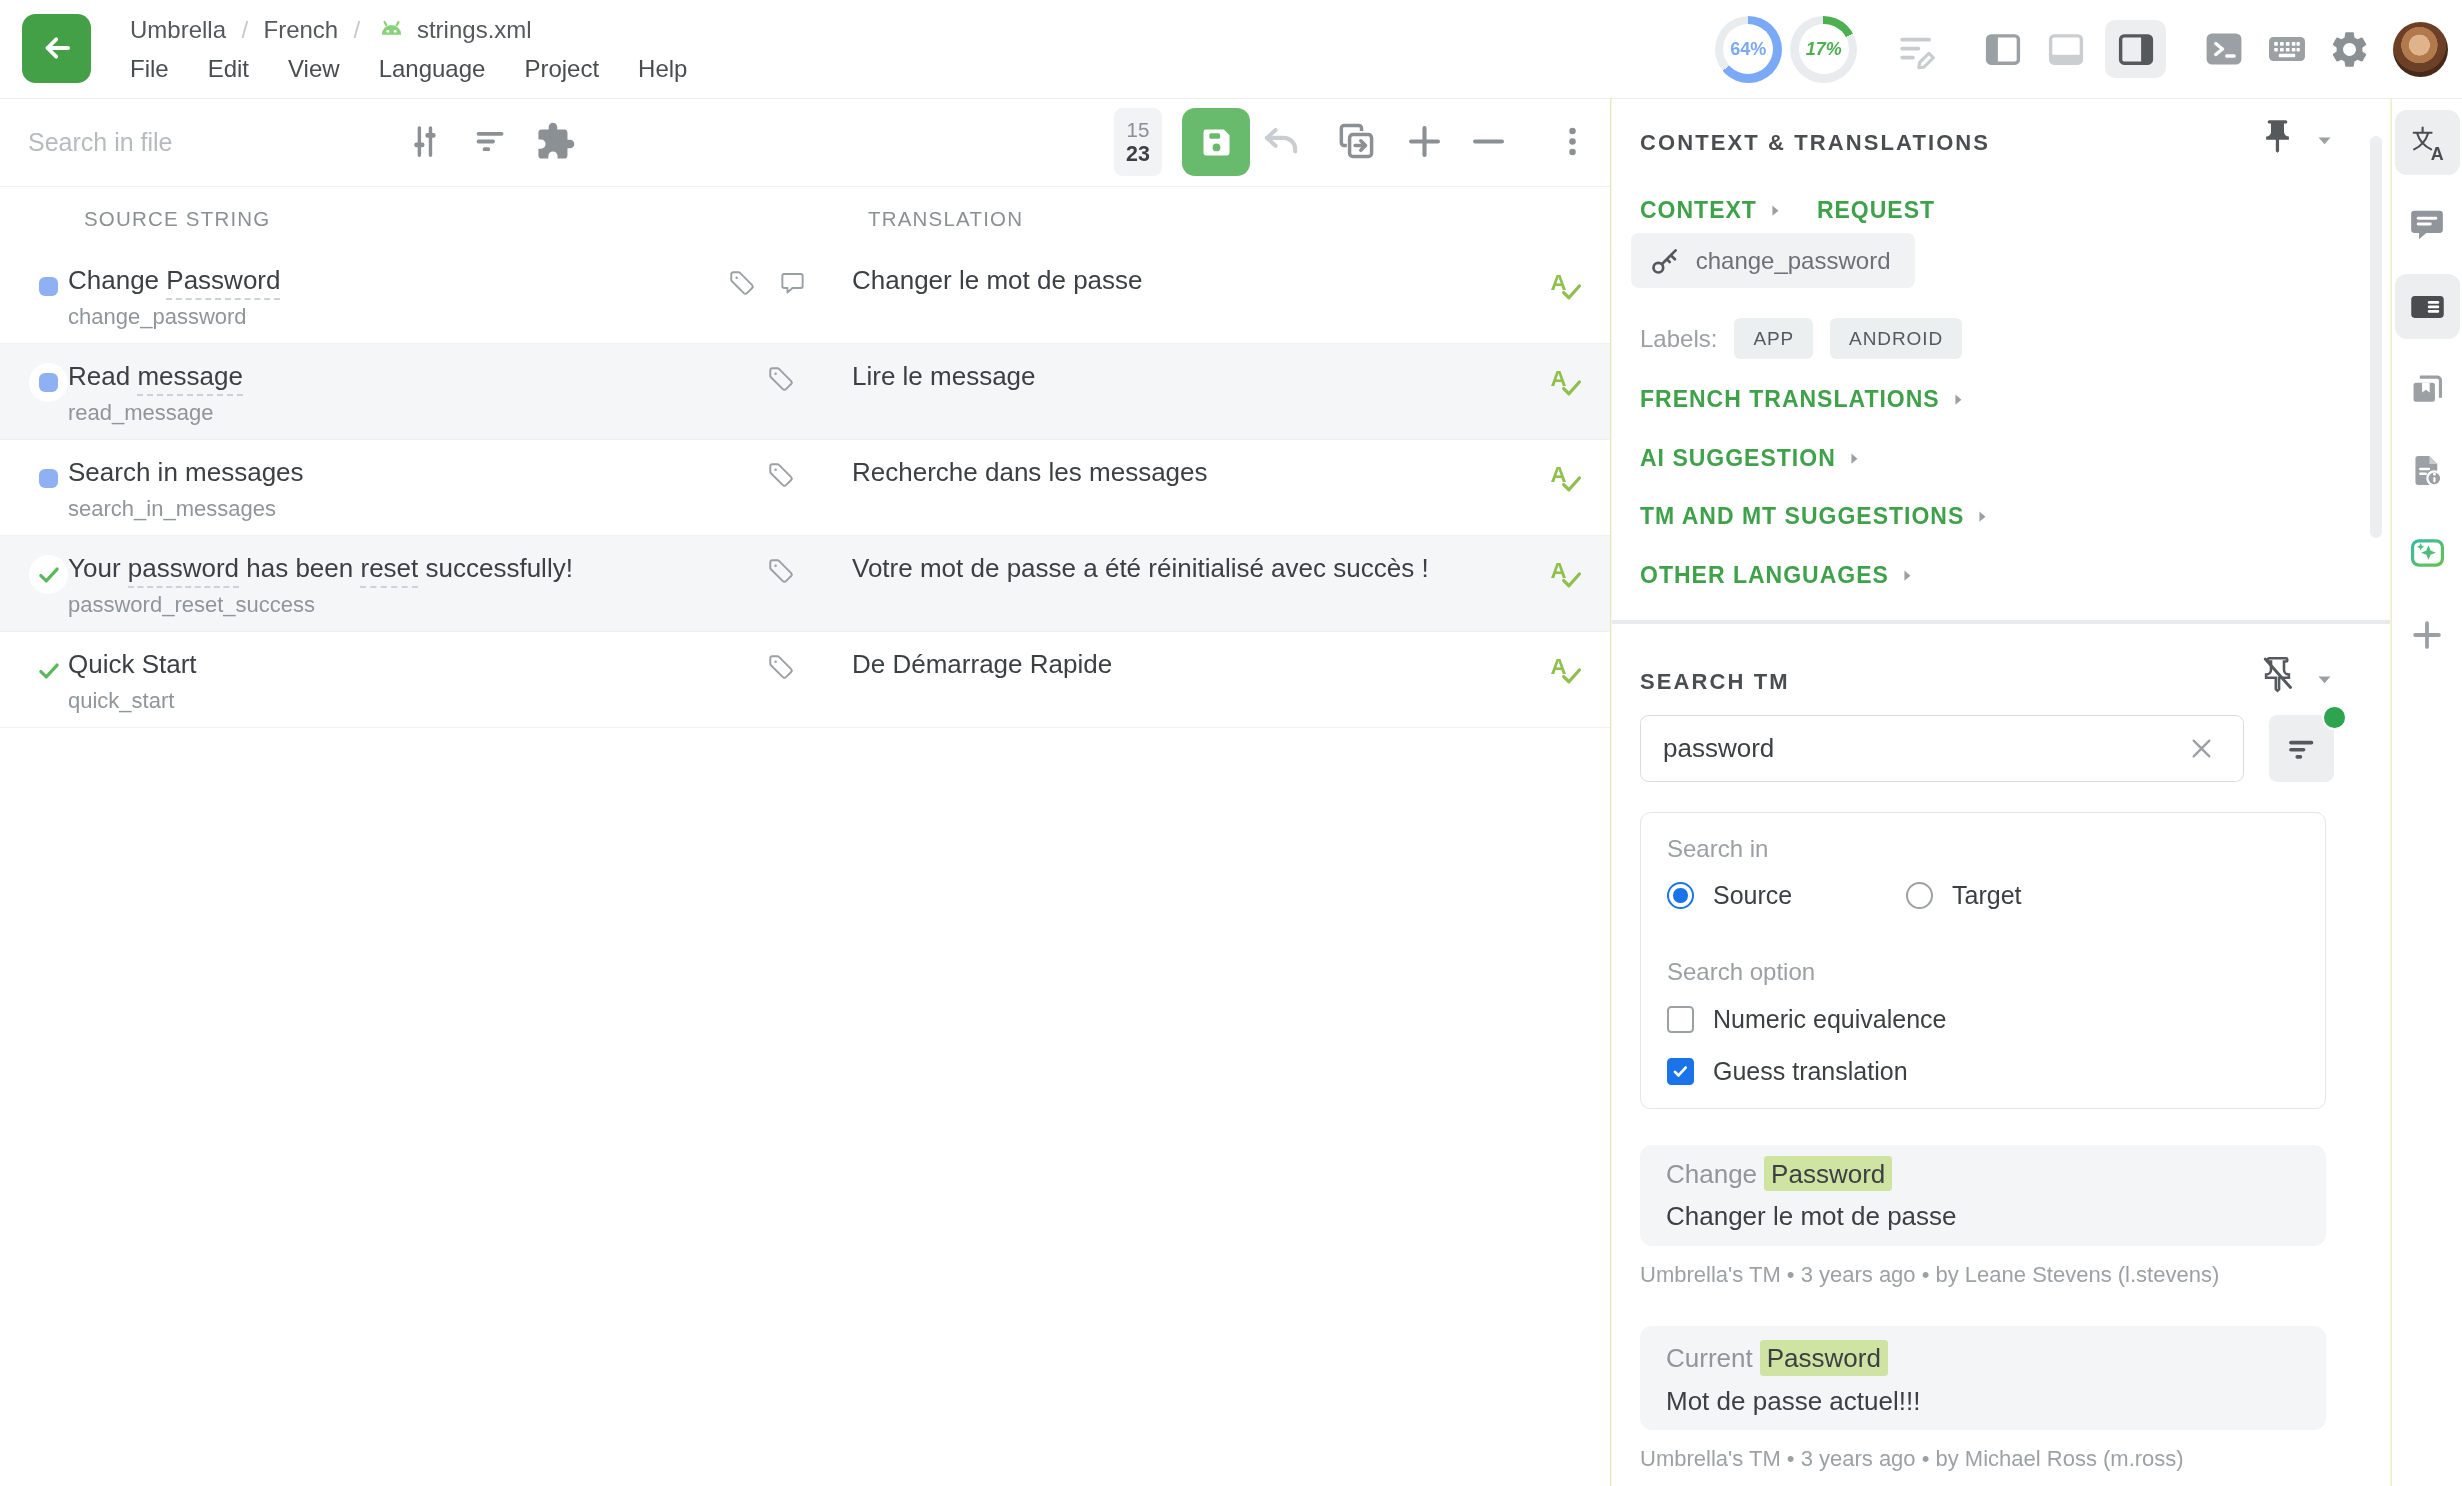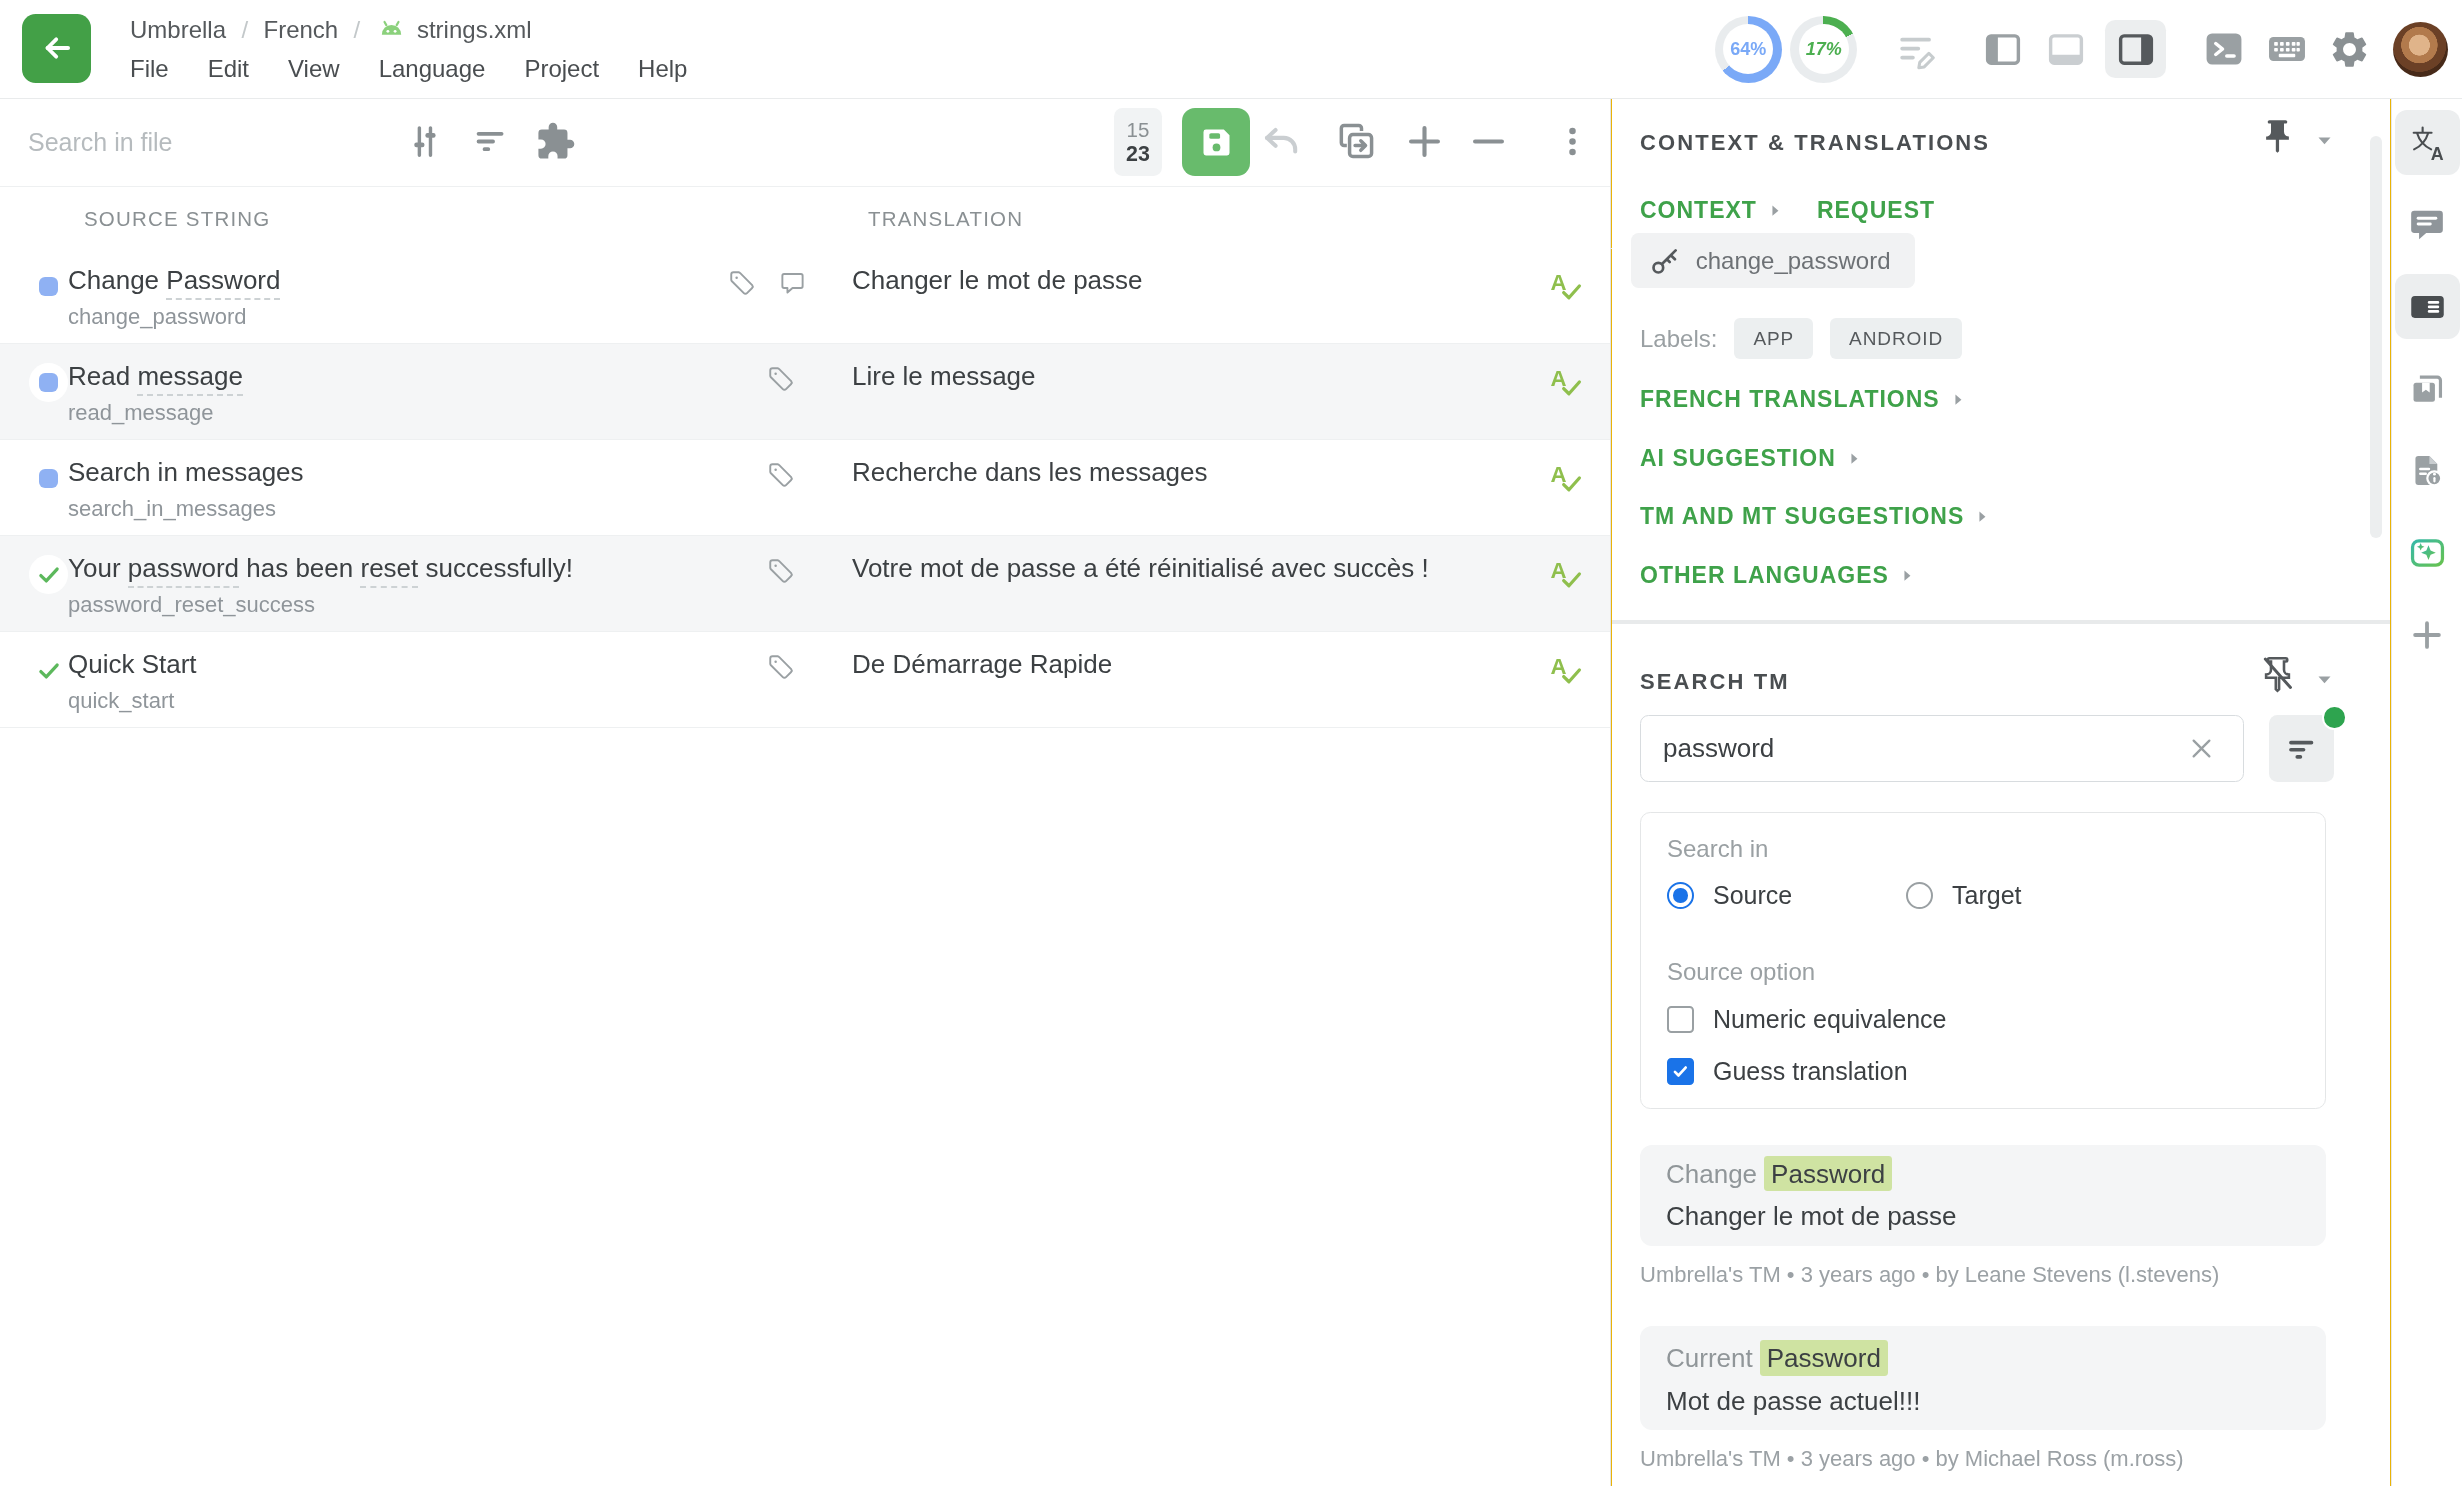--- a/index.html
+++ b/index.html
@@ -1,17 +1,17 @@
 <!DOCTYPE html>
 <html style="font-size:13.7px"><head>
 <meta charset="utf-8">
 <style>
   html,body{margin:0;padding:0;background:#fff;}
   body{width:2462px;height:1487px;overflow:hidden;font-family:"Liberation Sans","DejaVu Sans",sans-serif;color:#3c4043;}
-  .app{position:relative;width:2462px;height:1487px;background:#eab308;border-radius:26px;}
+  .app{position:relative;width:2462px;height:1487px;background:#fef9c3;border-radius:26px;}
   svg{display:block;}
 
   
   .topbar{position:absolute;left:0;top:0;width:2462px;height:98px;background:#fff;border-bottom:1.7px solid #e9ebec;z-index:5;}
   .backbtn{position:absolute;left:22px;top:13.7px;width:69px;height:69px;background:#43a047;border-radius:13.7px;display:flex;align-items:center;justify-content:center;cursor:pointer;}
   .crumbs{position:absolute;left:130px;top:13.7px;height:32.5px;display:flex;align-items:center;gap:15.4px;font-size:24px;color:#55595c;}
   .crumb{cursor:pointer;}
   .crumb-sep{color:#c3c8ca;}
   .crumb-file{display:flex;align-items:center;gap:10.3px;}
   .menubar{position:absolute;left:130px;top:51px;height:36px;display:flex;align-items:center;gap:39px;font-size:24px;color:#494d50;}
@@ -507,21 +507,21 @@
       <span class="optlabel" style="top:22px">Search in</span>
       <div class="optrow" style="top:68px">
         <span class="radio on"></span>
         <span>Source</span>
         <span style="width:17px"></span>
       </div>
       <div class="optrow" style="top:68px;left:265px">
         <span class="radio"></span>
         <span>Target</span>
       </div>
-      <span class="optlabel" style="top:145px">Source option</span>
+      <span class="optlabel" style="top:145px">Search option</span>
       <div class="optrow" style="top:192px">
         <span class="cbox"></span>
         <span>Numeric equivalence</span>
       </div>
       <div class="optrow" style="top:244px">
         <span class="cbox on">
           <svg width="19" height="19" viewBox="0 0 24 24" fill="none" stroke="#fff" stroke-width="3.4" stroke-linecap="round" stroke-linejoin="round">
               <path d="m5 12.5 4.5 4.5 9-10"></path>
             </svg>
         </span>

